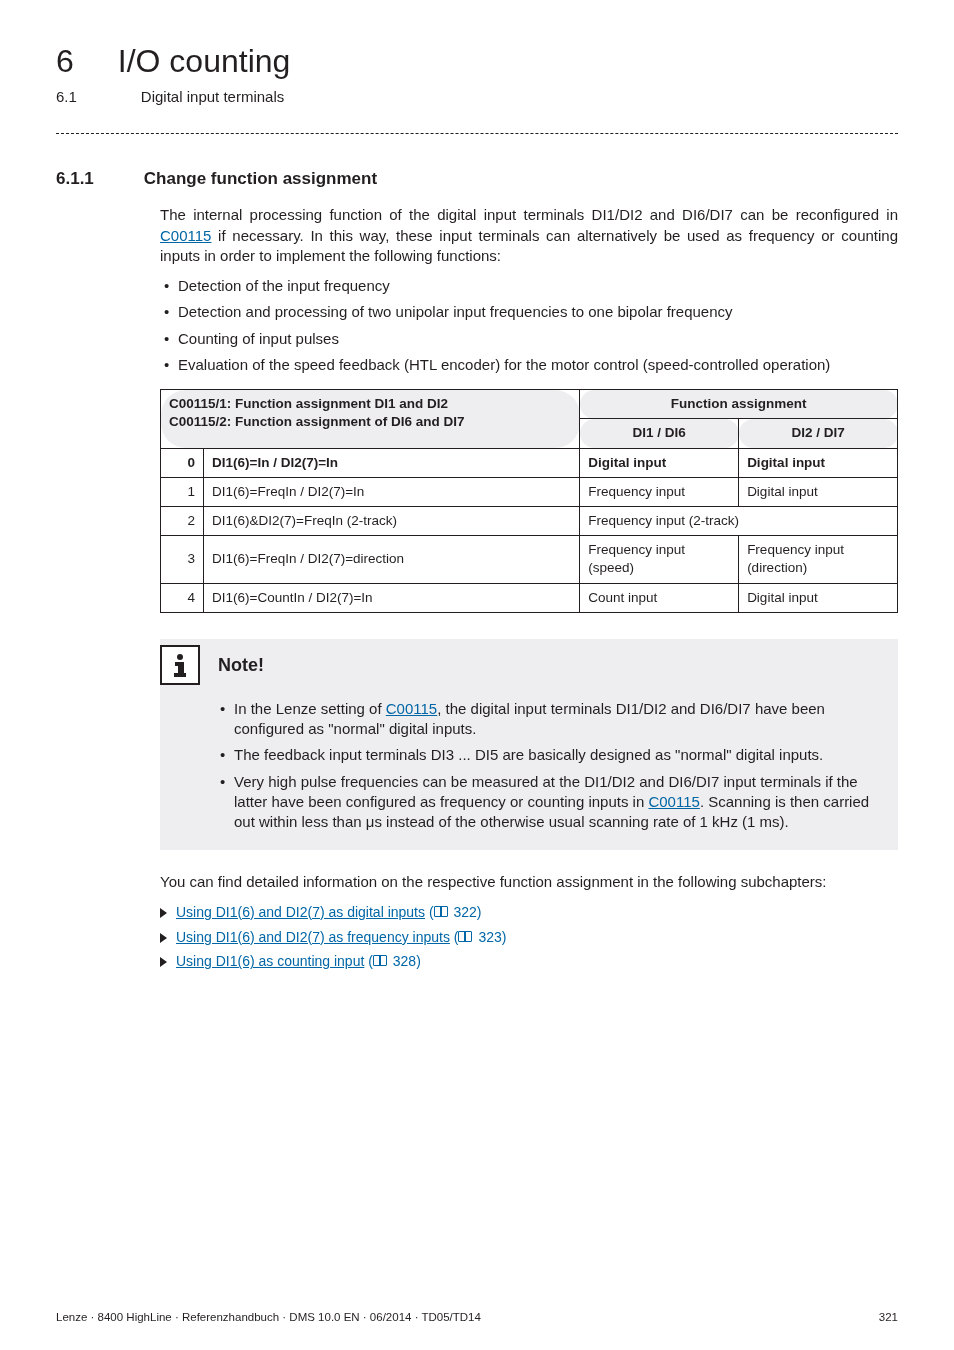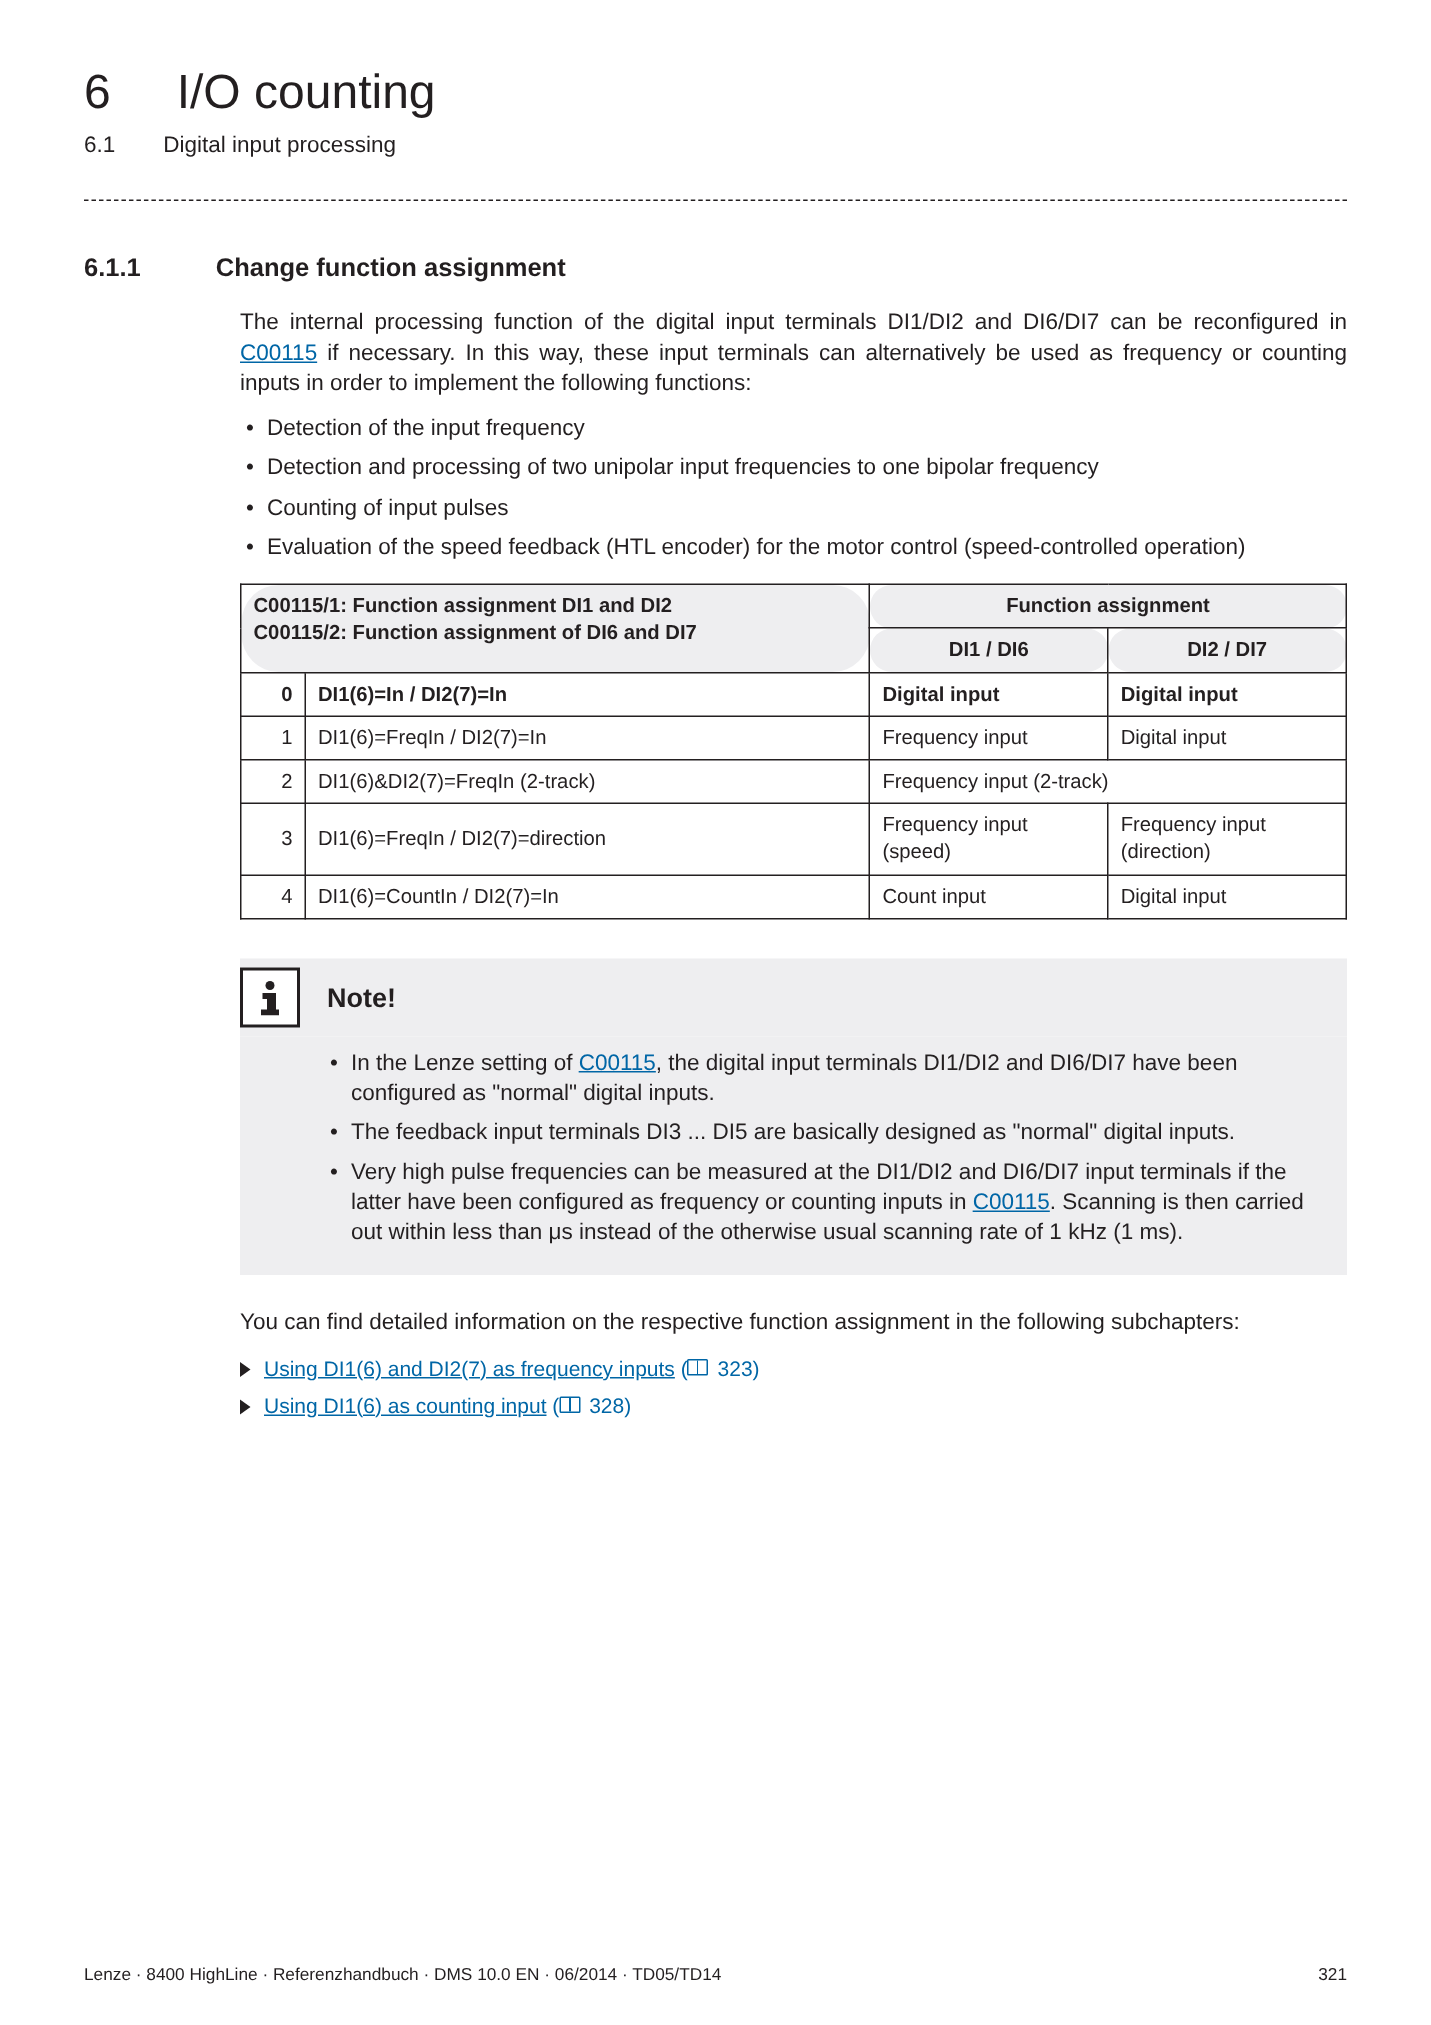--- a/index.html
+++ b/index.html
@@ -30,21 +30,21 @@
   .hdr {
     display: flex;
     align-items: baseline;
     gap: 44px;
   }
   .chapno { font-size: 32px; font-weight: 400; }
   .chaptitle { font-size: 32px; font-weight: 400; }
   .sub {
     display: flex;
     align-items: baseline;
-    gap: 32px;
+    gap: 64px;
     margin-top: 4px;
     font-size: 15px;
   }
   .dashrule {
     margin-top: 26px;
     border: none;
     border-top: 1.5px dashed var(--rule);
   }
 
   
@@ -177,21 +177,21 @@
 <body>
 
 <div class="page">
 
   <div class="hdr">
     <div class="chapno">6</div>
     <div class="chaptitle">I/O counting</div>
   </div>
   <div class="sub">
     <div>6.1</div>
-    <div>Digital input processing</div>
+    <div>Digital input terminals</div>
   </div>
 
   <hr class="dashrule">
 
   <div class="sect">
     <div>6.1.1</div>
     <div>Change function assignment</div>
   </div>
 
   <div class="body justify">
@@ -275,20 +275,24 @@
           <li>
             <span>Very high pulse frequencies can be measured at the DI1/DI2 and DI6/DI7 input terminals if the latter have been configured as frequency or counting inputs in </span><a class="link" href="#">C00115</a><span>. Scanning is then carried out within less than μs instead of the otherwise usual scanning rate of 1 kHz (1 ms).</span>
           </li>
         </ul>
       </div>
     </div>
 
     <p style="margin-top:22px; text-align:justify;">You can find detailed information on the respective function assignment in the following subchapters:</p>
     <ul class="tri">
       <li>
+        <a class="link" href="#">Using DI1(6) and DI2(7) as digital inputs</a>
+        <span class="pageref"> (<span class="bookicon"></span> <span>322</span>)</span>
+      </li>
+      <li>
         <a class="link" href="#">Using DI1(6) and DI2(7) as frequency inputs</a>
         <span class="pageref"> (<span class="bookicon"></span> <span>323</span>)</span>
       </li>
       <li>
         <a class="link" href="#">Using DI1(6) as counting input</a>
         <span class="pageref"> (<span class="bookicon"></span> <span>328</span>)</span>
       </li>
     </ul>
   </div>
 

